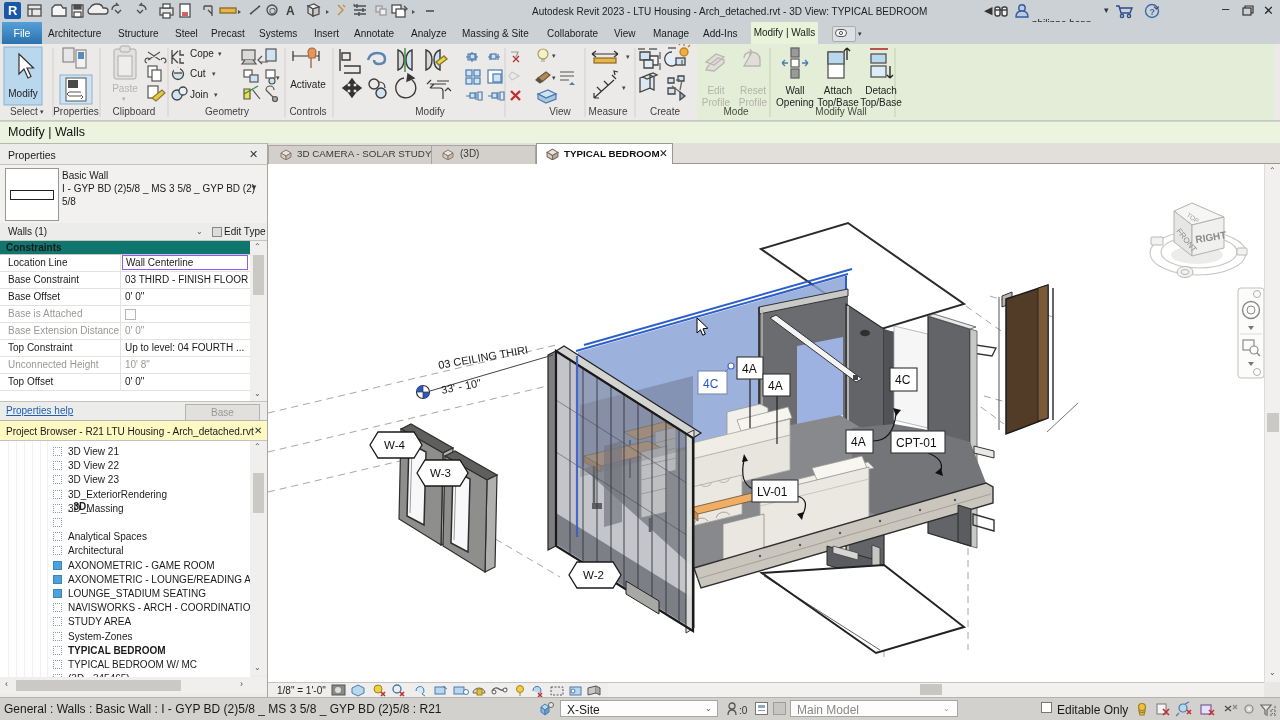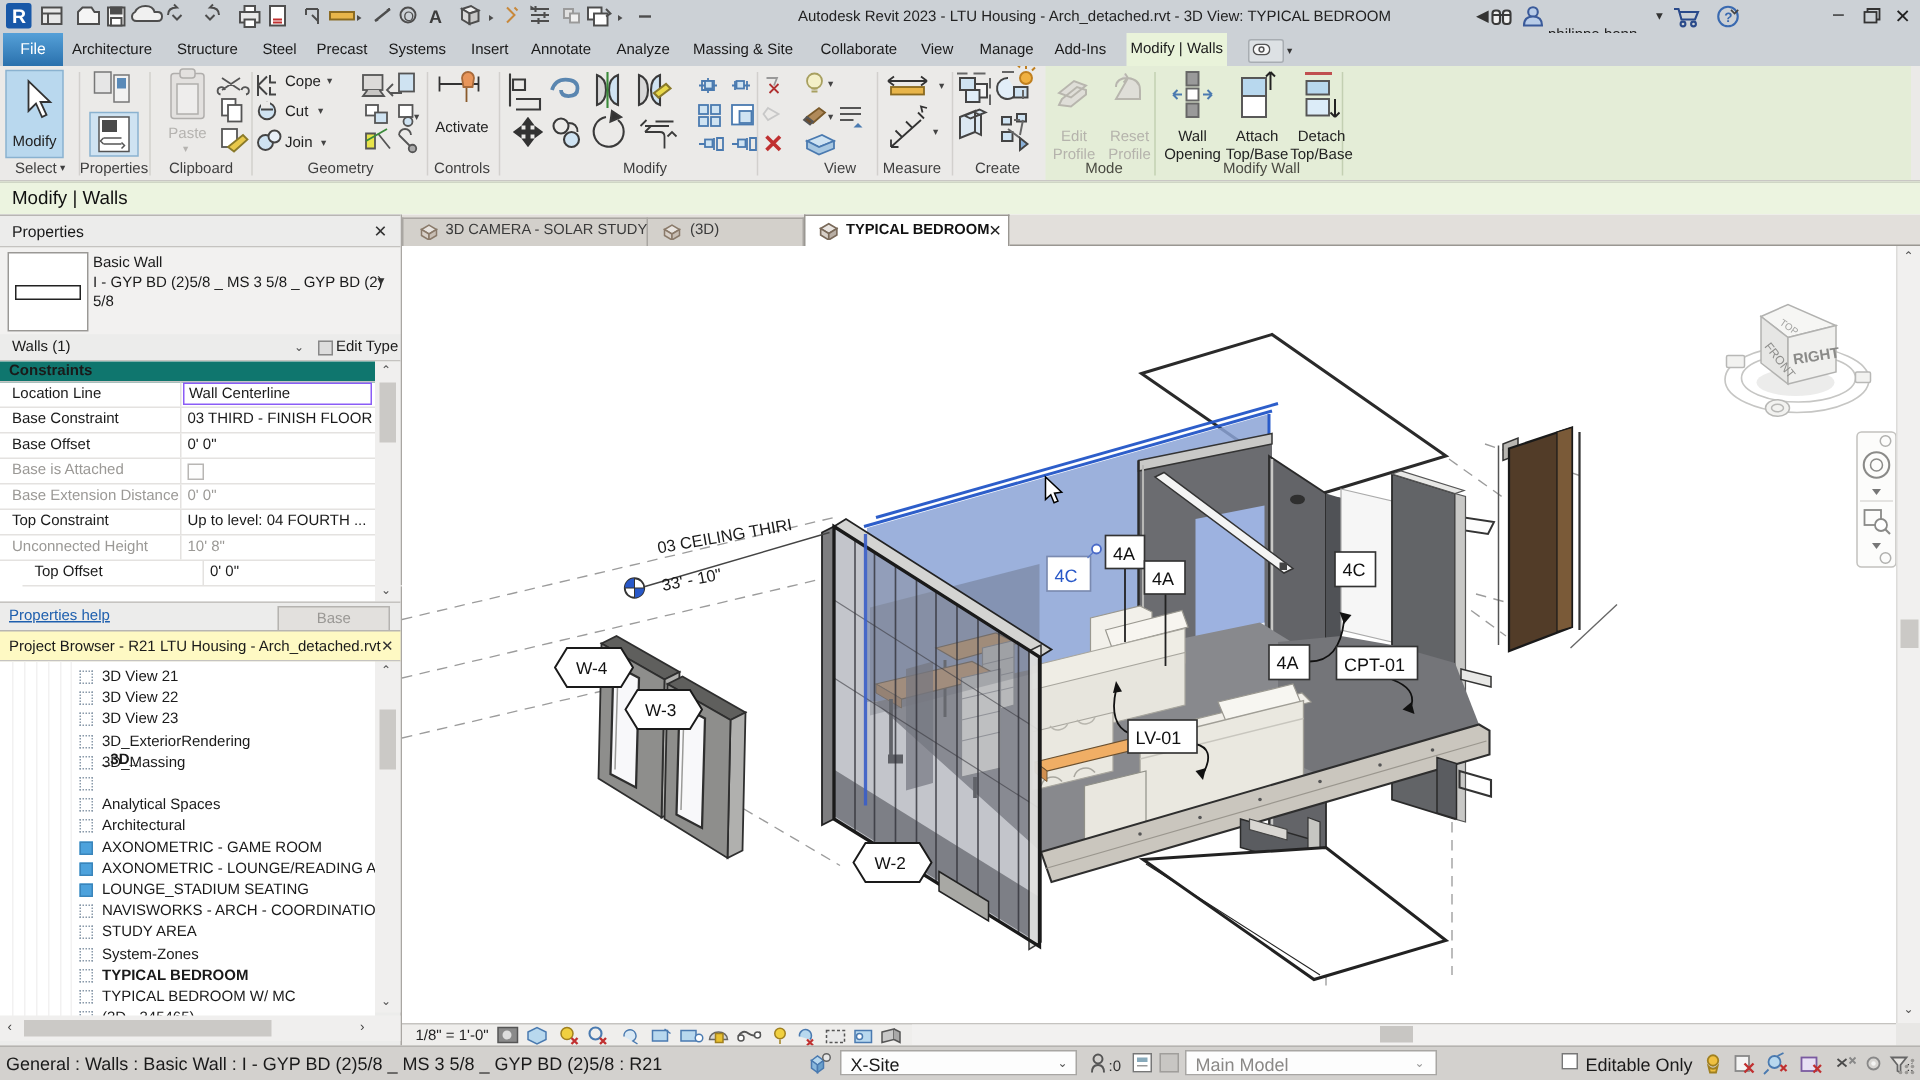--- a/index.html
+++ b/index.html
@@ -385,21 +385,21 @@
 <div class="abs" style="left:120px;top:0;width:130px;height:16px;border-left:1px solid #e4e2e0;box-sizing:border-box;">
 <div class="tx" style="left:4px;top:2px;color:#1a1a1a;">Up to level: 04 FOURTH ...</div>
 </div>
         </div>
 <div class="abs" style="left:0;top:116px;width:250px;height:17px;border-bottom:1px solid #e4e2e0;box-sizing:border-box;">
 <div class="tx" style="left:8px;top:2px;color:#9b9996;">Unconnected Height</div>
 <div class="abs" style="left:120px;top:0;width:130px;height:16px;border-left:1px solid #e4e2e0;box-sizing:border-box;">
 <div class="tx" style="left:4px;top:2px;color:#9b9996;">10'  8"</div>
 </div>
         </div>
-<div class="abs" style="left:0;top:133px;width:266px;height:17px;border-bottom:1px solid #e4e2e0;box-sizing:border-box;margin-left:15px;">
+<div class="abs" style="left:0;top:133px;width:266px;height:17px;border-bottom:1px solid #e4e2e0;box-sizing:border-box;">
 <div class="tx" style="left:8px;top:2px;color:#1a1a1a;">Top Offset</div>
 <div class="abs" style="left:120px;top:0;width:130px;height:16px;border-left:1px solid #e4e2e0;box-sizing:border-box;">
 <div class="tx" style="left:4px;top:2px;color:#1a1a1a;">0'  0"</div>
 </div>
         </div>
 </div>
 
 <div class="abs" style="left:250px;top:98px;width:17px;height:160px;background:#f0efee;">
 <div class="tx" style="left:4px;top:1px;font-size:8px;color:#555;">⌃</div>
 <div class="abs" style="left:3px;top:14px;width:11px;height:40px;background:#cbc9c6;"></div>

